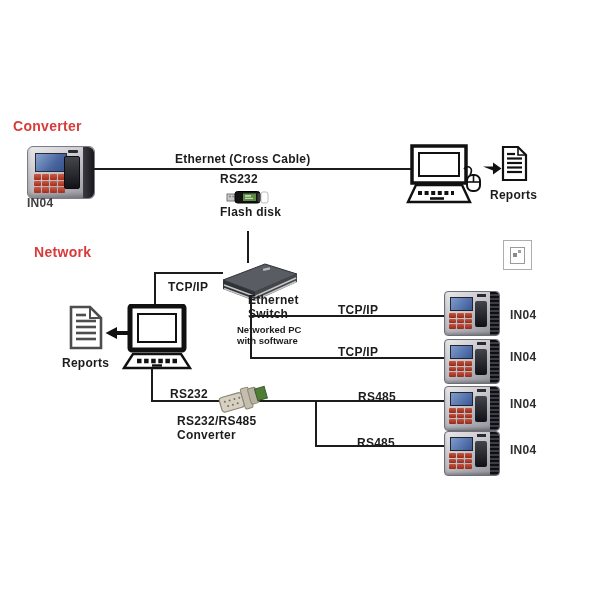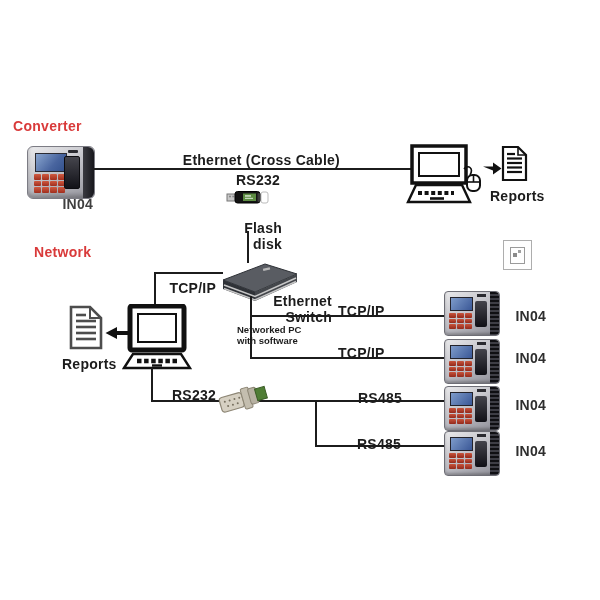--- a/index.html
+++ b/index.html
@@ -1,19 +1,19 @@
 <!DOCTYPE html>
 <html><head>
 <meta charset="utf-8">
 <style>
   html,body{margin:0;padding:0;background:#fff;}
   .canvas{position:relative;width:600px;height:600px;background:#ffffff;overflow:hidden;
           font-family:"Liberation Sans",sans-serif;}
   .sec-title{position:absolute;font-weight:bold;font-size:14px;color:#d93a3a;letter-spacing:.3px;}
-  .lbl{position:absolute;font-weight:bold;font-size:14px;color:#1c1c1c;letter-spacing:.25px;text-align:right;}
+  .lbl{position:absolute;font-weight:bold;font-size:12px;color:#1c1c1c;letter-spacing:.25px;text-align:left;}
   .hline,.vline{position:absolute;background:#1c1c1c;}
   .hline{height:2px;} .vline{width:2px;}
 
   
   .dev-h{position:absolute;width:66px;height:51px;border-radius:6px;border:1px solid #7c7c84;
          background:linear-gradient(155deg,#ececee 0%,#c2c2c8 45%,#94949c 100%);
          box-shadow:inset 0 -3px 4px rgba(0,0,0,.25);}
   .dev-h .edge{position:absolute;right:0;top:0;width:11px;height:100%;
          background:linear-gradient(90deg,#3a3a40,#17171c);border-radius:0 6px 6px 0;}
   .dev-h .screen{position:absolute;left:7px;top:6px;width:30px;height:17px;
@@ -85,21 +85,21 @@
     <rect x="35" y="3" width="7" height="11" rx="2" fill="none" stroke="#bbbbbb" stroke-width="1"></rect>
     <rect x="1" y="5" width="9" height="7" fill="#c9c9c9" stroke="#777777" stroke-width="1"></rect>
     <rect x="3" y="6.7" width="2" height="1.6" fill="#888888"></rect>
     <rect x="6.3" y="6.7" width="2" height="1.6" fill="#888888"></rect>
     <rect x="9" y="2.5" width="25" height="11.5" rx="2.5" fill="#141414" stroke="#000000"></rect>
     <rect x="17" y="4.5" width="13" height="7.5" fill="#5d8c42"></rect>
     <rect x="19" y="6.3" width="6" height="1.3" fill="#e3efe0"></rect>
     <rect x="19" y="8.8" width="8" height="1.1" fill="#cfe0ca"></rect>
     <rect x="31.5" y="4" width="2.5" height="9" rx="1" fill="#3c3c3c"></rect>
   </svg>
-  <div class="lbl" style="left:220px;top:220px;width:62px;">Flash disk</div>
+  <div class="lbl" style="left:220px;top:205px;width:62px;">Flash disk</div>
 
   <svg class="abs" style="left:404px;top:144px;" width="80" height="60" viewBox="0 0 80 60">
     <rect x="8" y="2" width="54" height="37" fill="#ffffff" stroke="#111111" stroke-width="3.5"></rect>
     <rect x="15" y="9" width="40" height="23" fill="#ffffff" stroke="#111111" stroke-width="2"></rect>
     <path d="M66,31 C70,24 64,20 60,25" fill="none" stroke="#111111" stroke-width="1.6"></path>
     <polygon points="4,58 12,41 58,41 66,58" fill="#ffffff" stroke="#111111" stroke-width="2.4"></polygon>
     <line x1="14" y1="49" x2="50" y2="49" stroke="#111111" stroke-width="4" stroke-dasharray="4 2.6"></line>
     <line x1="26" y1="54.5" x2="40" y2="54.5" stroke="#111111" stroke-width="2.6"></line>
     <rect x="63" y="31" width="13" height="16" rx="5.5" fill="#ffffff" stroke="#111111" stroke-width="2"></rect>
     <line x1="63" y1="38" x2="76" y2="38" stroke="#111111" stroke-width="1.6"></line>
@@ -188,20 +188,21 @@
       <circle cx="19" cy="17" r="1" fill="#77705f"></circle>
         <circle cx="24" cy="17" r="1" fill="#77705f"></circle>
       <circle cx="11" cy="22" r="1" fill="#77705f"></circle>
         <circle cx="16" cy="22" r="1" fill="#77705f"></circle>
       <circle cx="21" cy="22" r="1" fill="#77705f"></circle>
       <rect x="27" y="9" width="8" height="21" rx="1.5" fill="#c4beaf" stroke="#8d8675" stroke-width="1"></rect>
       <rect x="34" y="11" width="8" height="16" rx="2" fill="#b7b1a2" stroke="#8d8675" stroke-width="1"></rect>
       <rect x="41" y="13" width="10" height="12" fill="#4f7d35" stroke="#3a5c26" stroke-width="1"></rect>
     </g>
   </svg>
+  <div class="lbl" style="left:177px;top:414px;width:132px;">RS232/RS485 Converter</div>
 
   <div class="lbl" style="left:358px;top:390px;width:44px;">RS485</div>
   <div class="vline" style="left:315px;top:400px;height:47px;"></div>
   <div class="hline" style="left:315px;top:445px;width:131px;"></div>
   <div class="lbl" style="left:357px;top:436px;width:44px;">RS485</div>
 
   <div class="dev-v" style="left:444px;top:291px;">
     <div class="screen"></div>
     <div class="logo"></div>
     <div class="keys">

